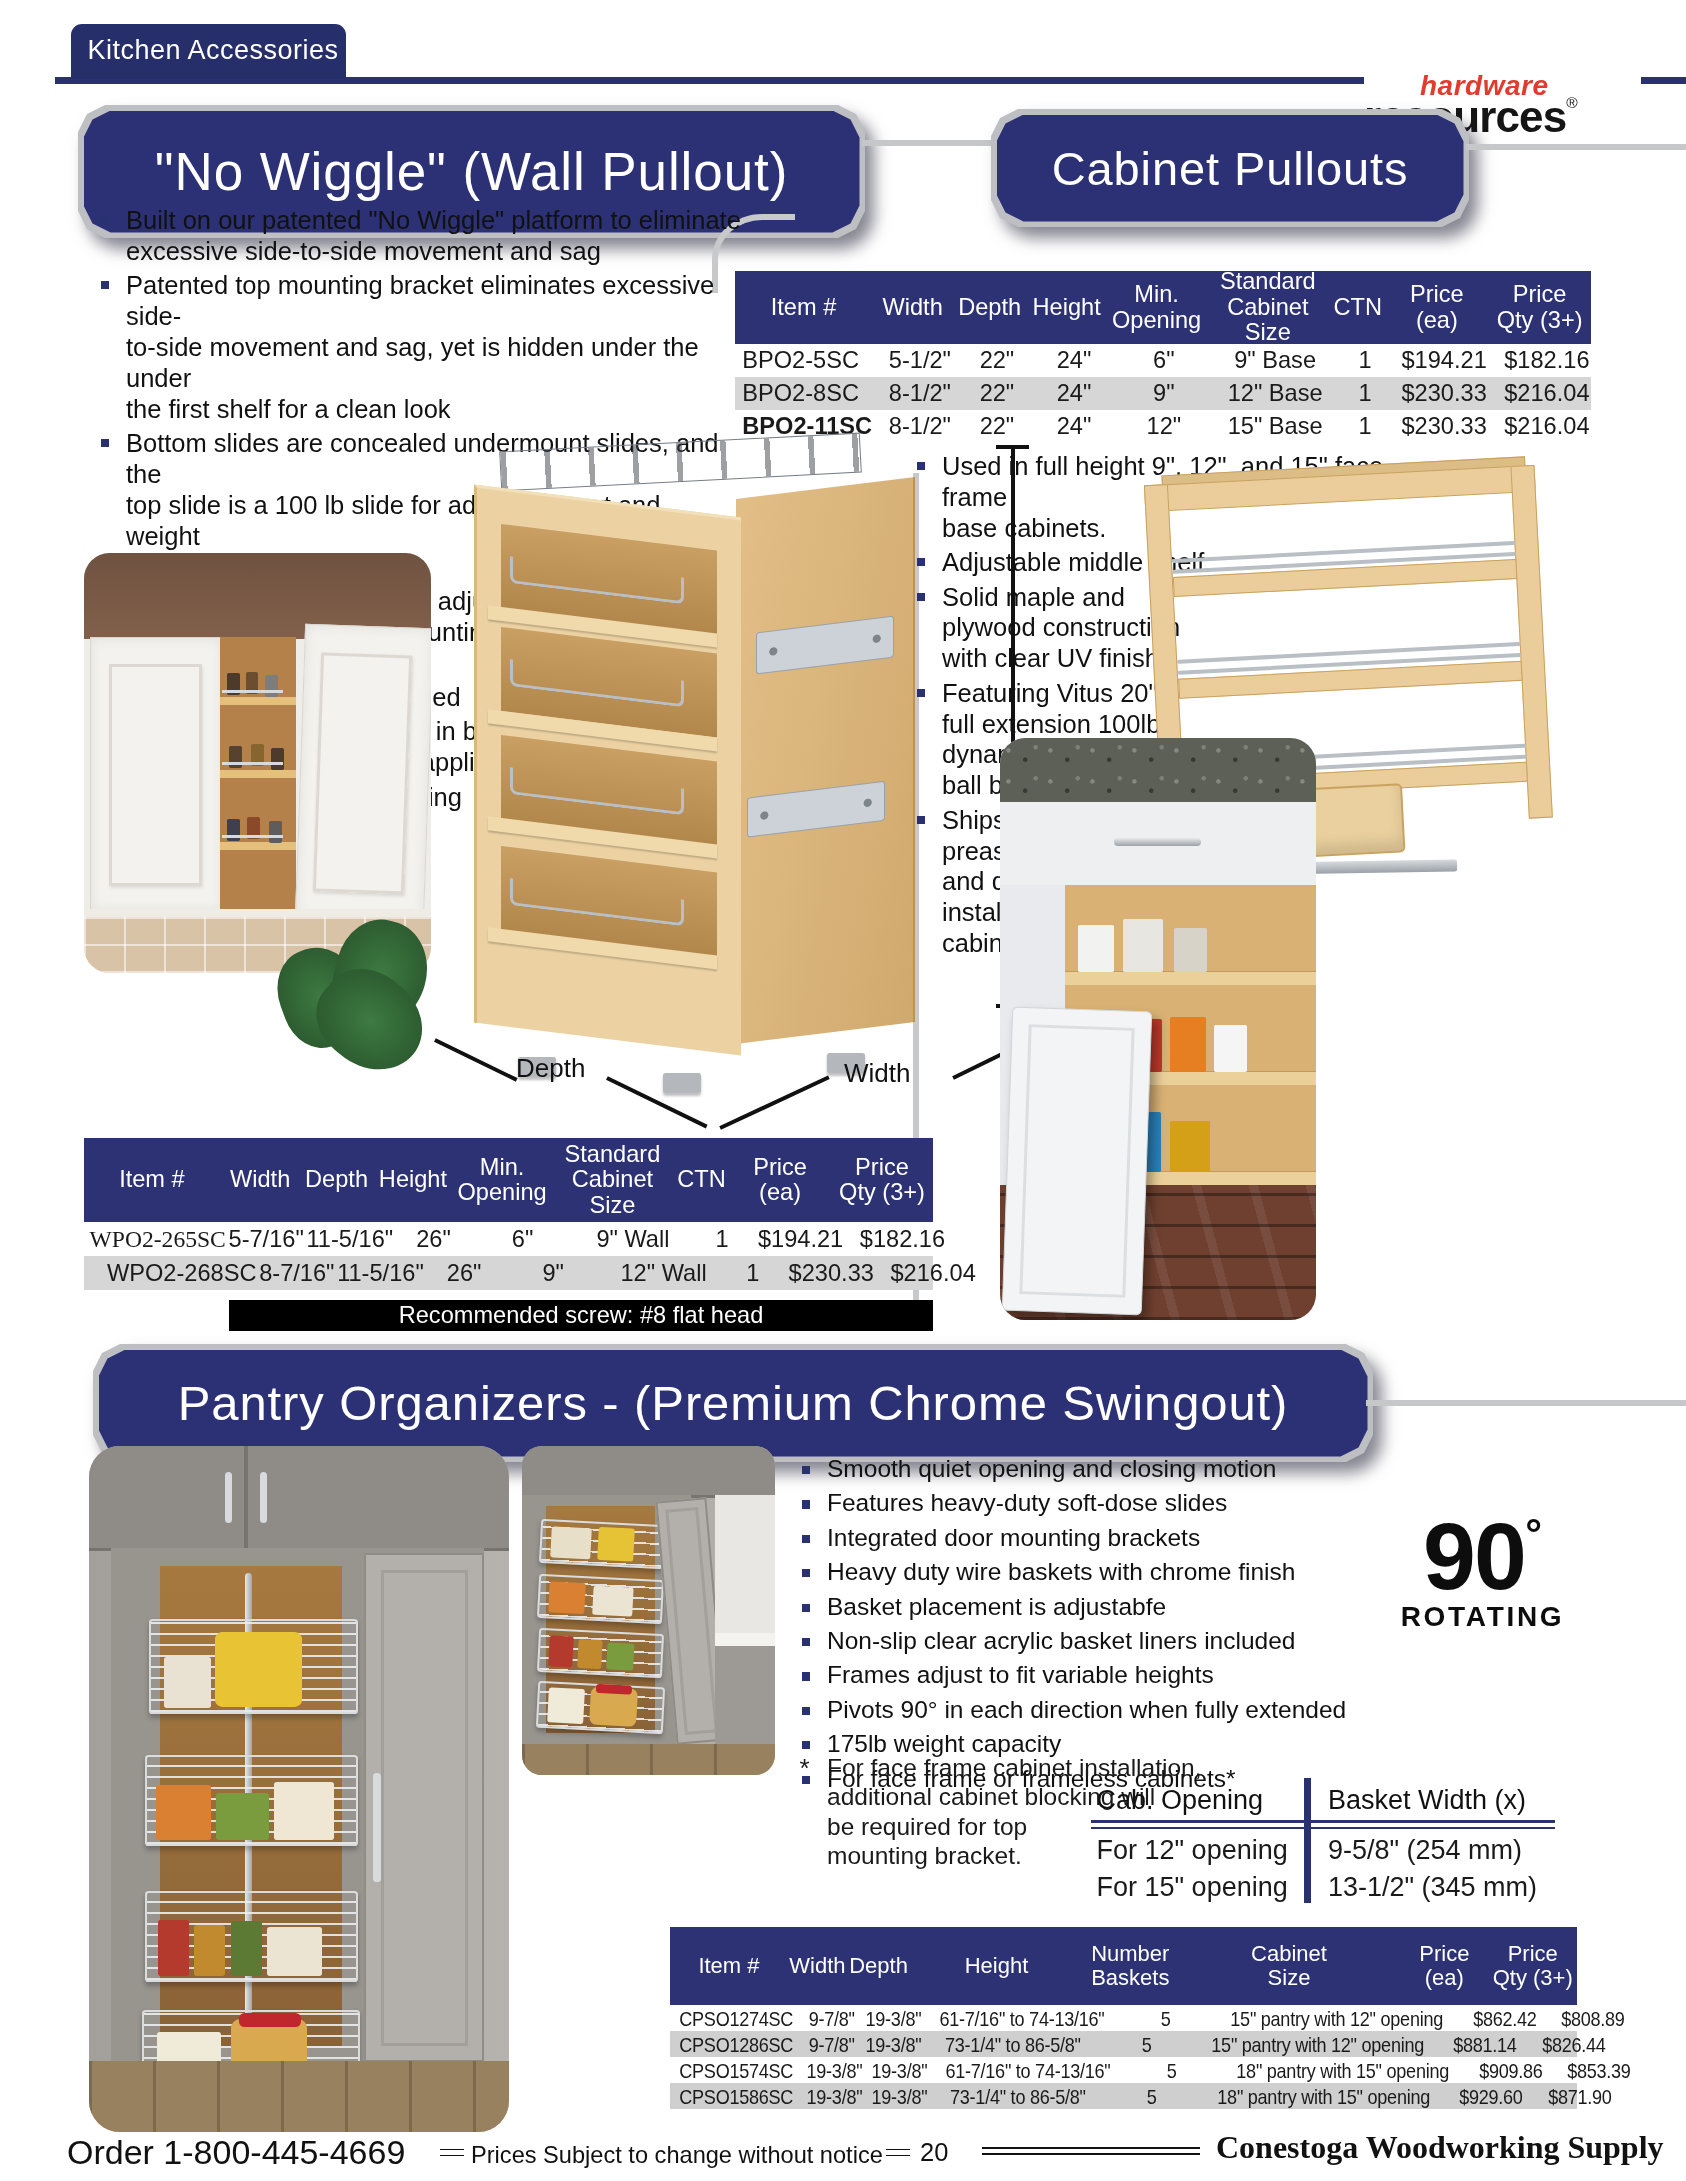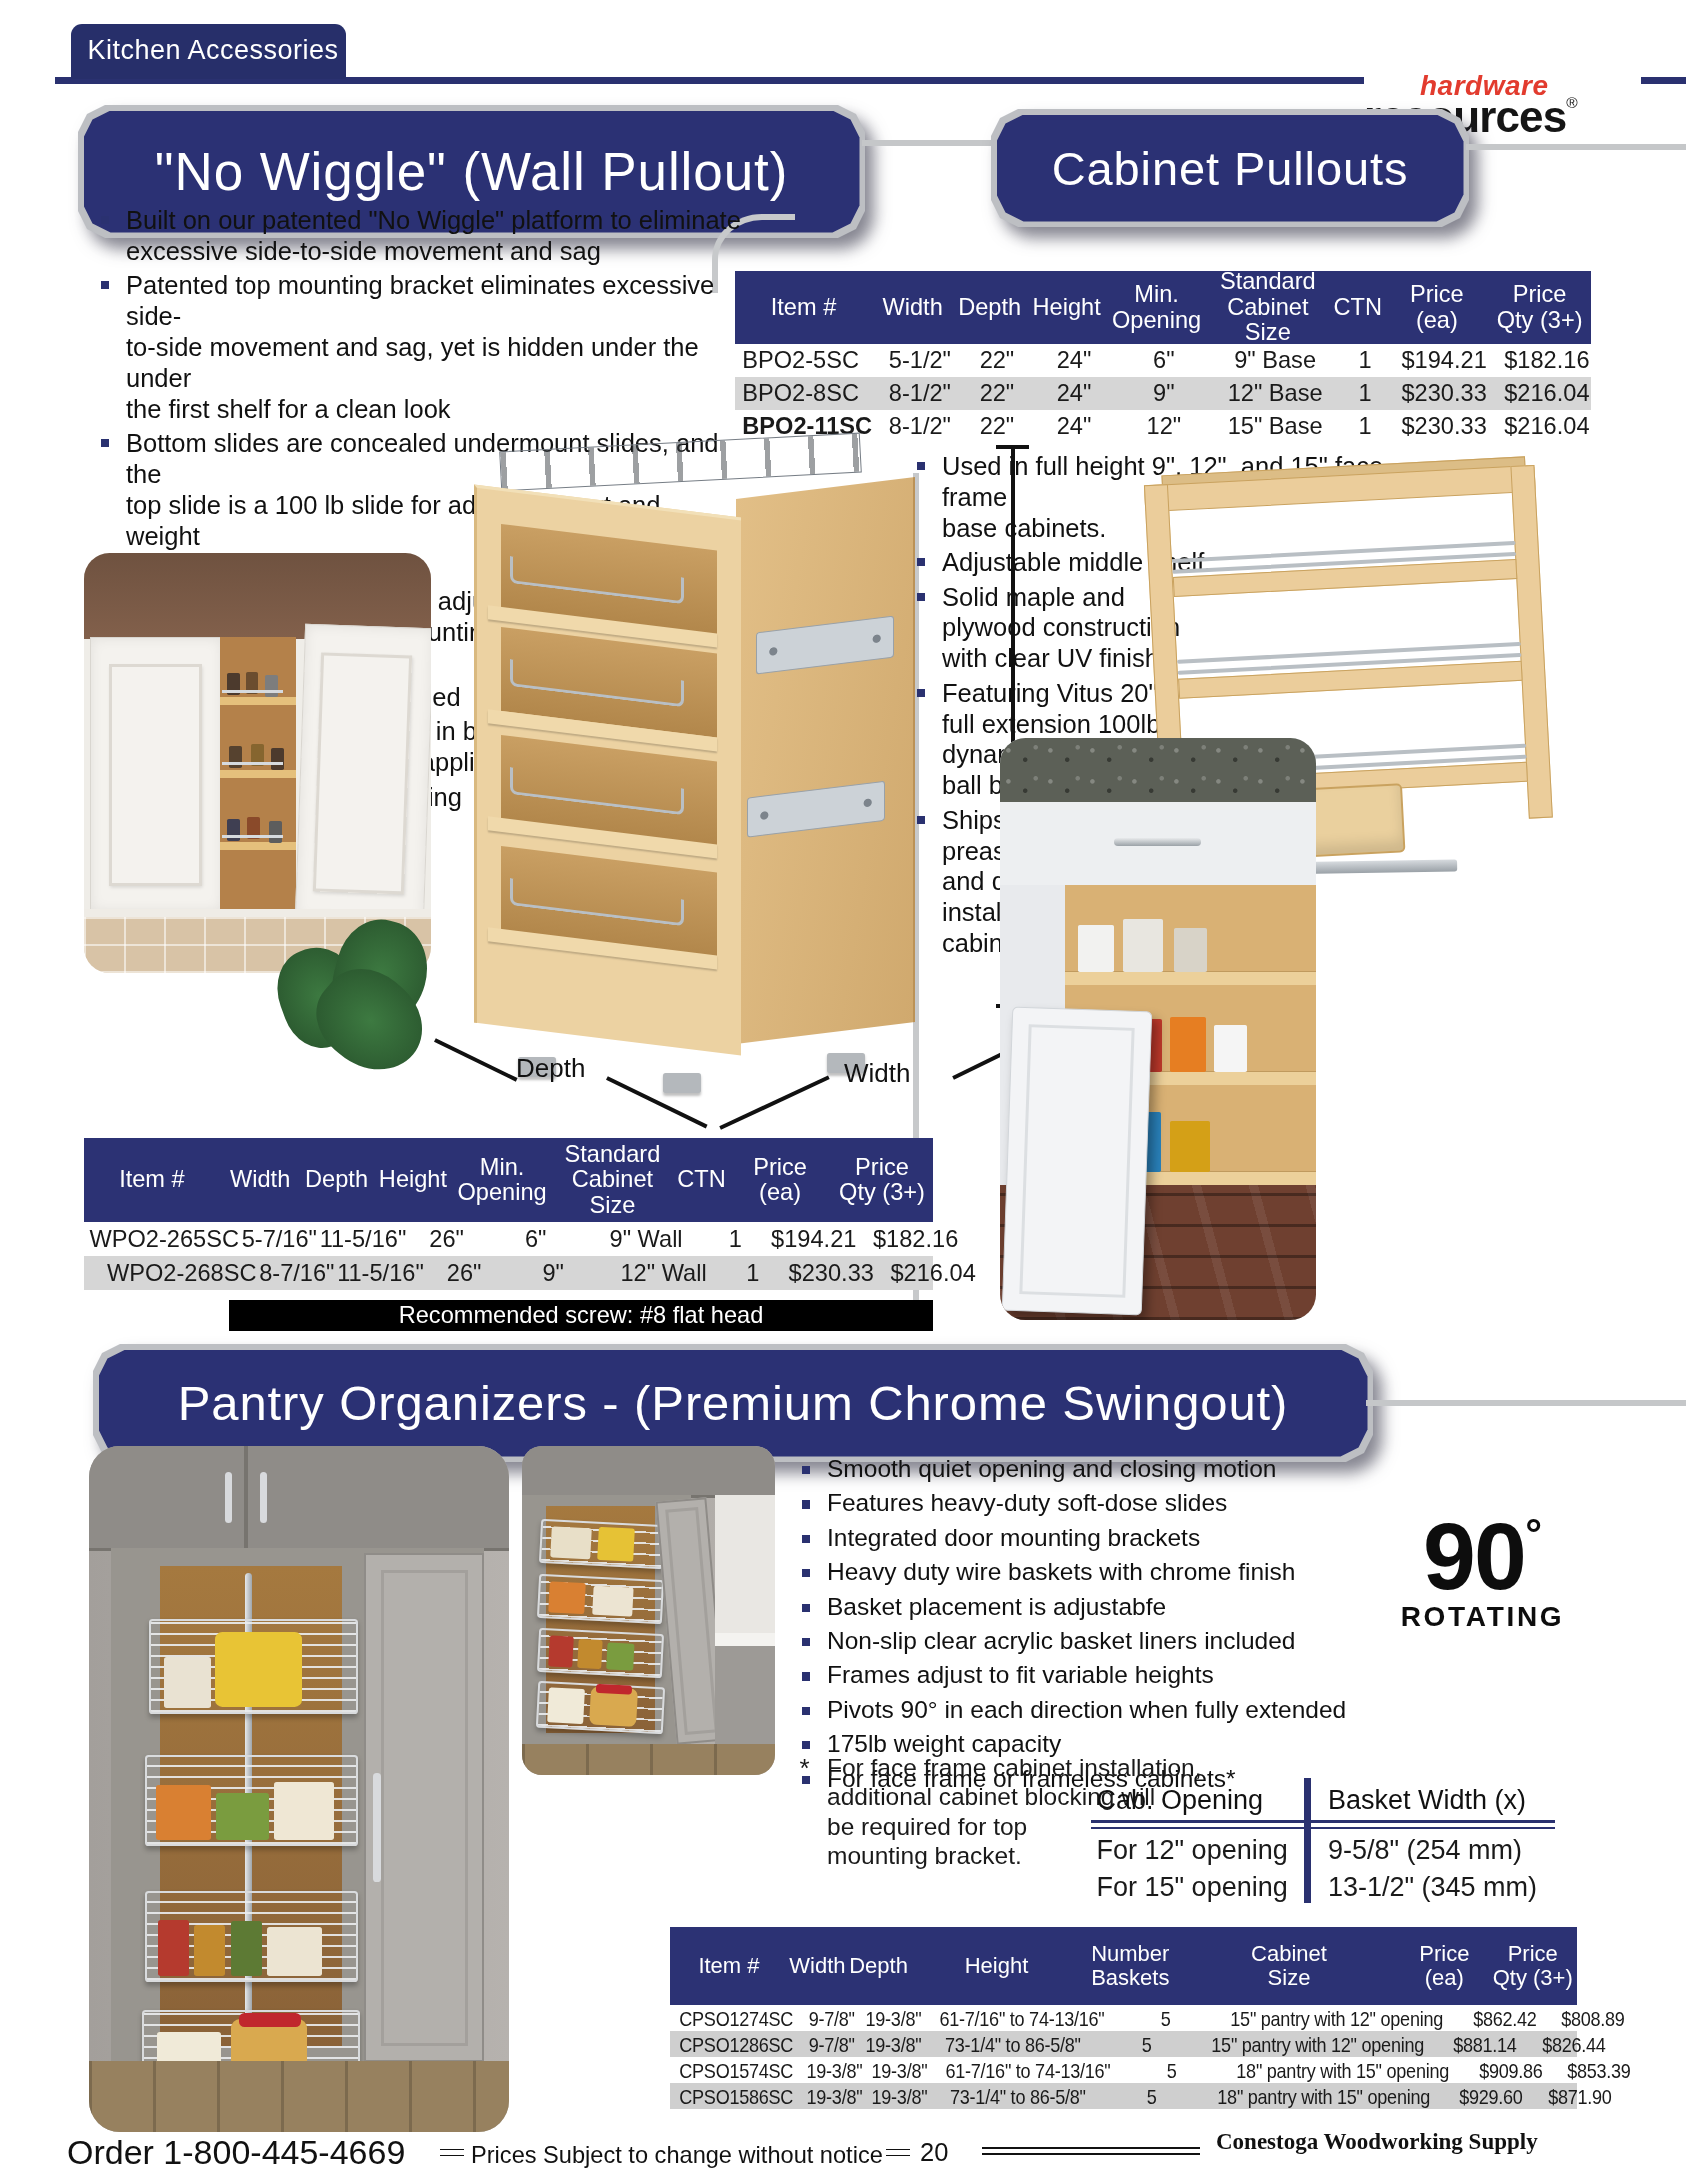--- a/index.html
+++ b/index.html
@@ -424,21 +424,21 @@
       <div class="c w5">Standard
 Cabinet
 Size</div>
       <div class="c w6">CTN</div>
       <div class="c w7">Price
 (ea)</div>
       <div class="c w8">Price
 Qty (3+)</div>
     </div>
     <div class="row" style="height:34px;">
-      <div class="c w0" style="text-align:right;padding-left:5.5px;">WPO2-265SC</div>
+      <div class="c w0" style="text-align:right;padding-left:5.5px;font-family:Liberation Serif, serif;">WPO2-265SC</div>
       <div class="c w1">5-7/16"</div>
         <div class="c w2">11-5/16"</div>
       <div class="c w3">26"</div>
         <div class="c w4">6"</div>
       <div class="c w5">9" Wall</div>
         <div class="c w6">1</div>
       <div class="c w7">$194.21</div>
         <div class="c w8">$182.16</div>
     </div>
     <div class="row alt" style="height:34px;">
@@ -627,16 +627,16 @@
       <div class="c p7"><span>$871.90</span></div>
     </div>
   </div>
 
   <div class="abs" style="left:67px;top:2133px;font-size:34px;color:#111;">Order 1-800-445-4669</div>
   <div class="abs eq" style="left:440px;top:2149px;width:23.6px;"></div>
   <div class="abs" style="left:471px;top:2142px;font-size:23.6px;color:#111;">Prices Subject to change without notice</div>
   <div class="abs eq" style="left:886px;top:2149px;width:23.6px;"></div>
   <div class="abs" style="left:920px;top:2138px;font-size:25.5px;color:#111;">20</div>
   <div class="abs longline" style="left:982px;top:2147px;width:218px;"></div>
-  <div class="abs serif-title" style="left:1216px;top:2129px;font-size:23px;">Conestoga Woodworking Supply</div>
+  <div class="abs serif-title" style="left:1216px;top:2129px;font-size:32px;">Conestoga Woodworking Supply</div>
 
 </div>
 
 
 </body></html>

